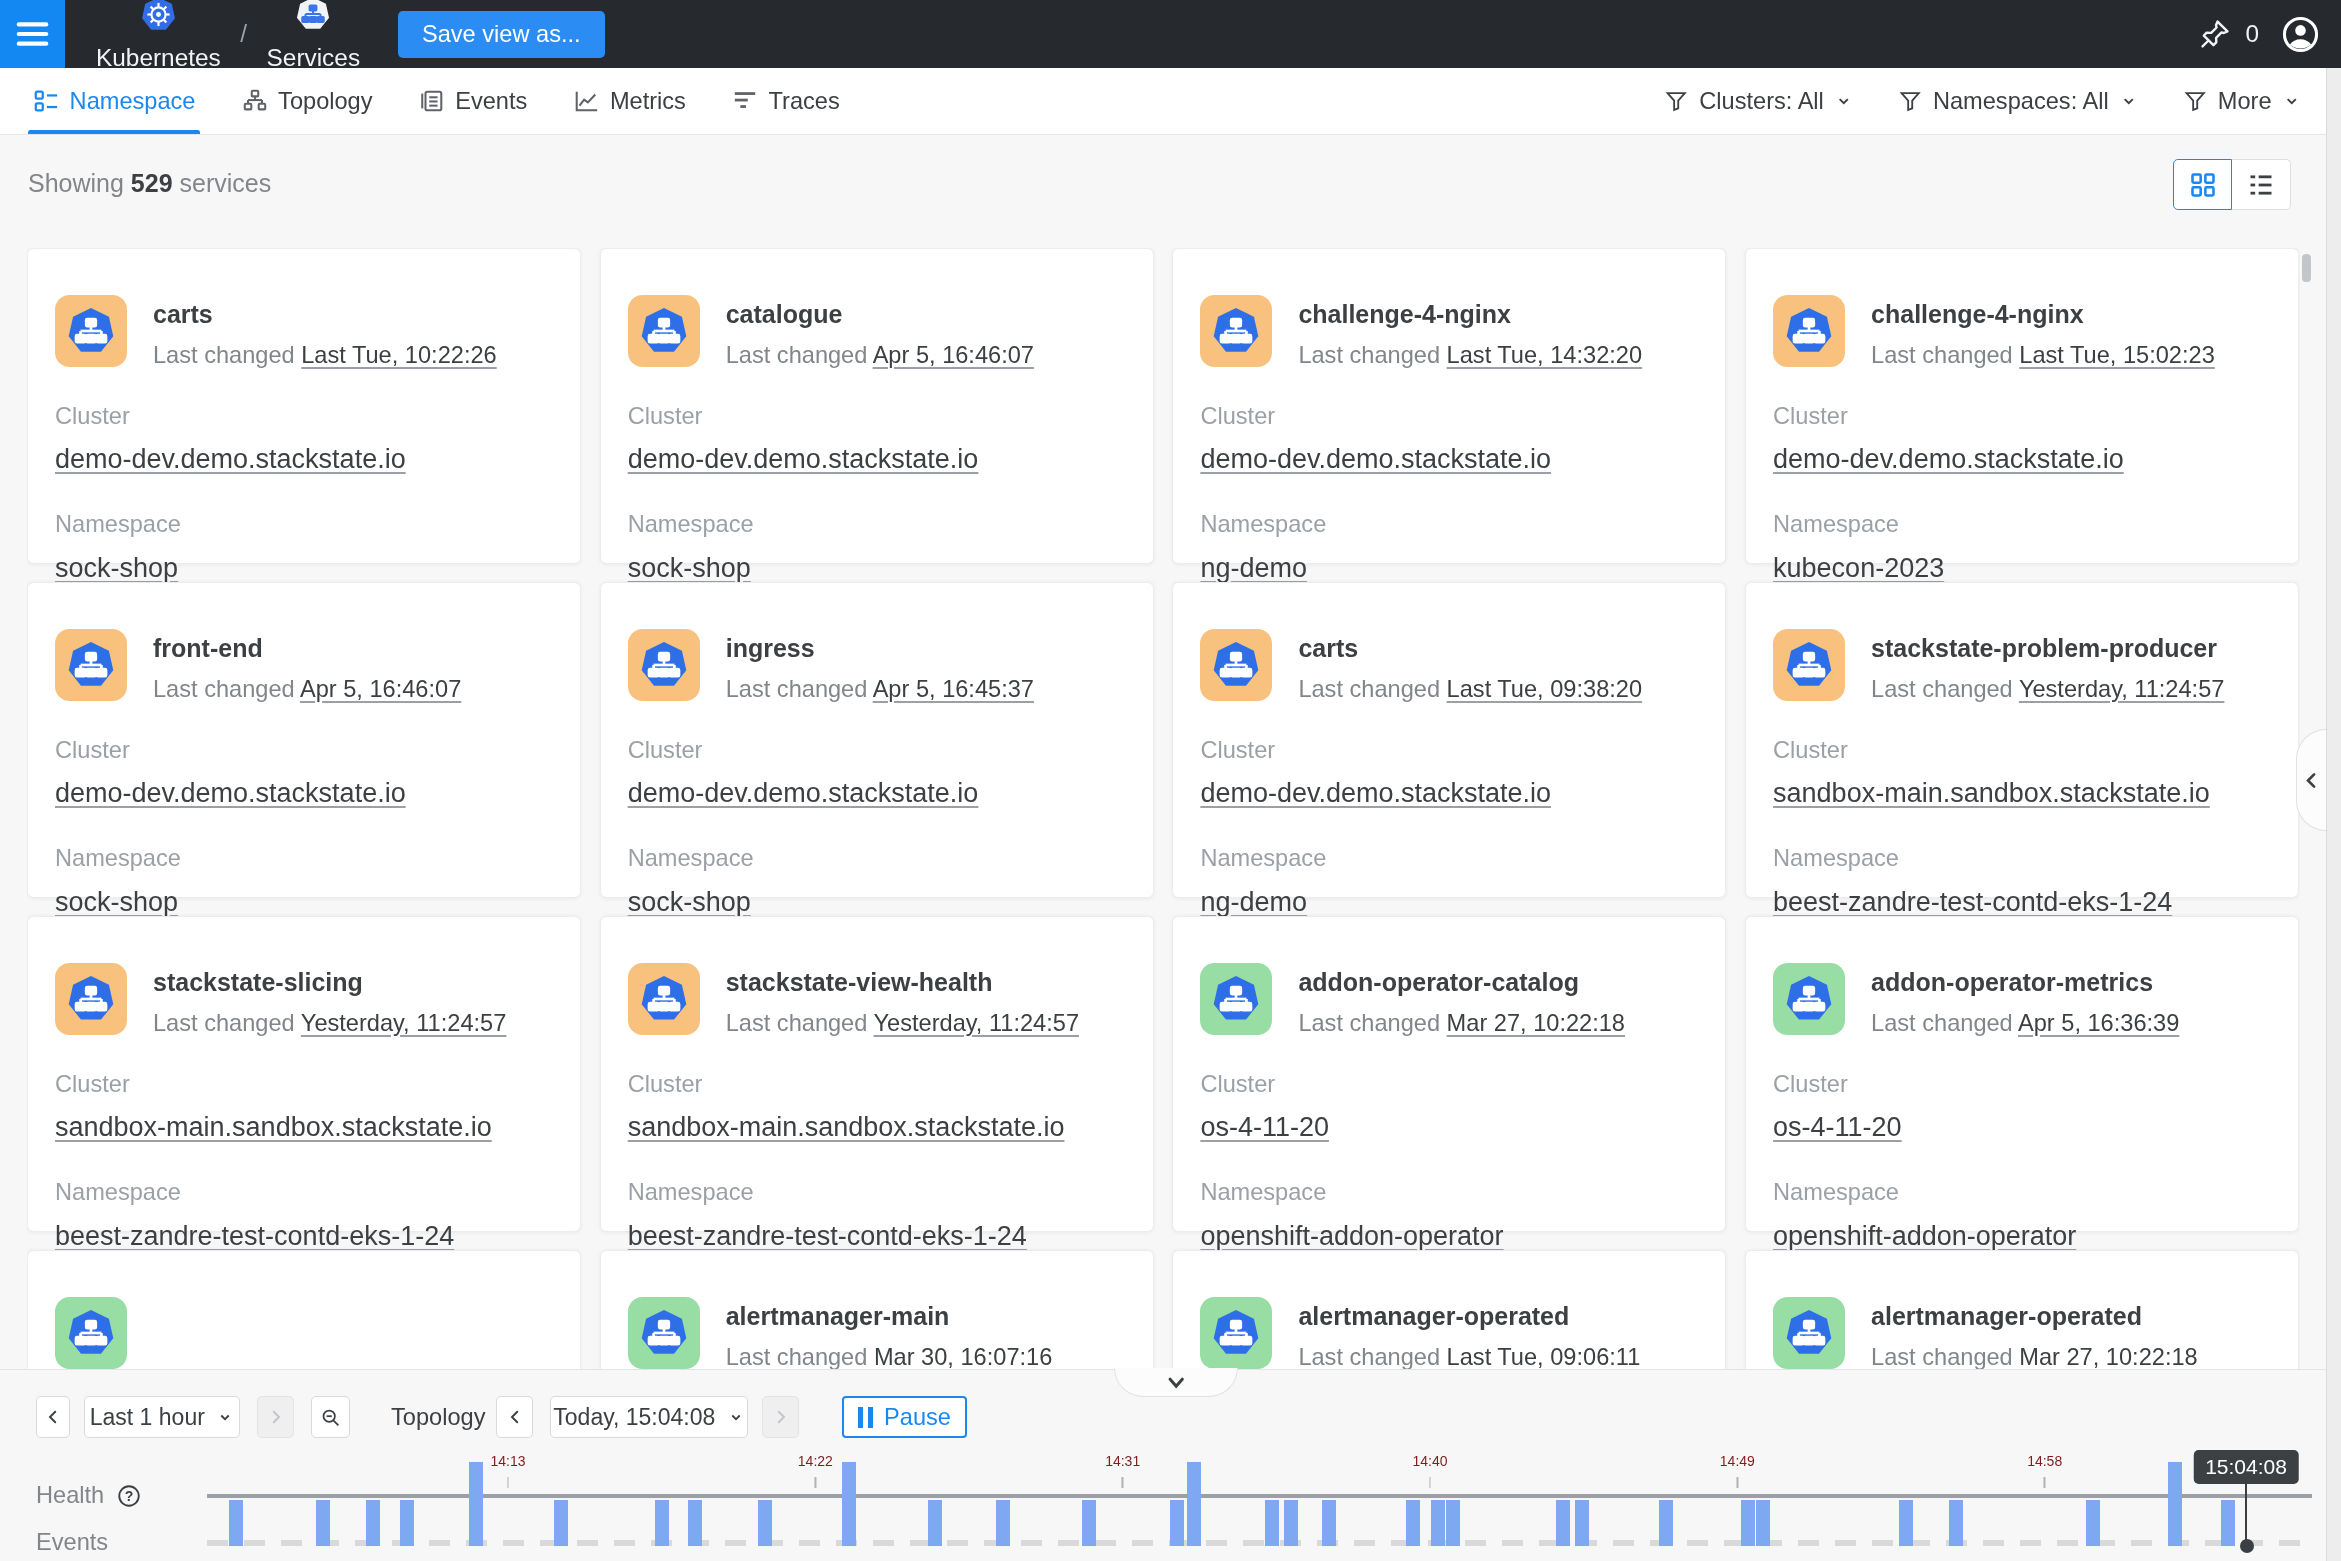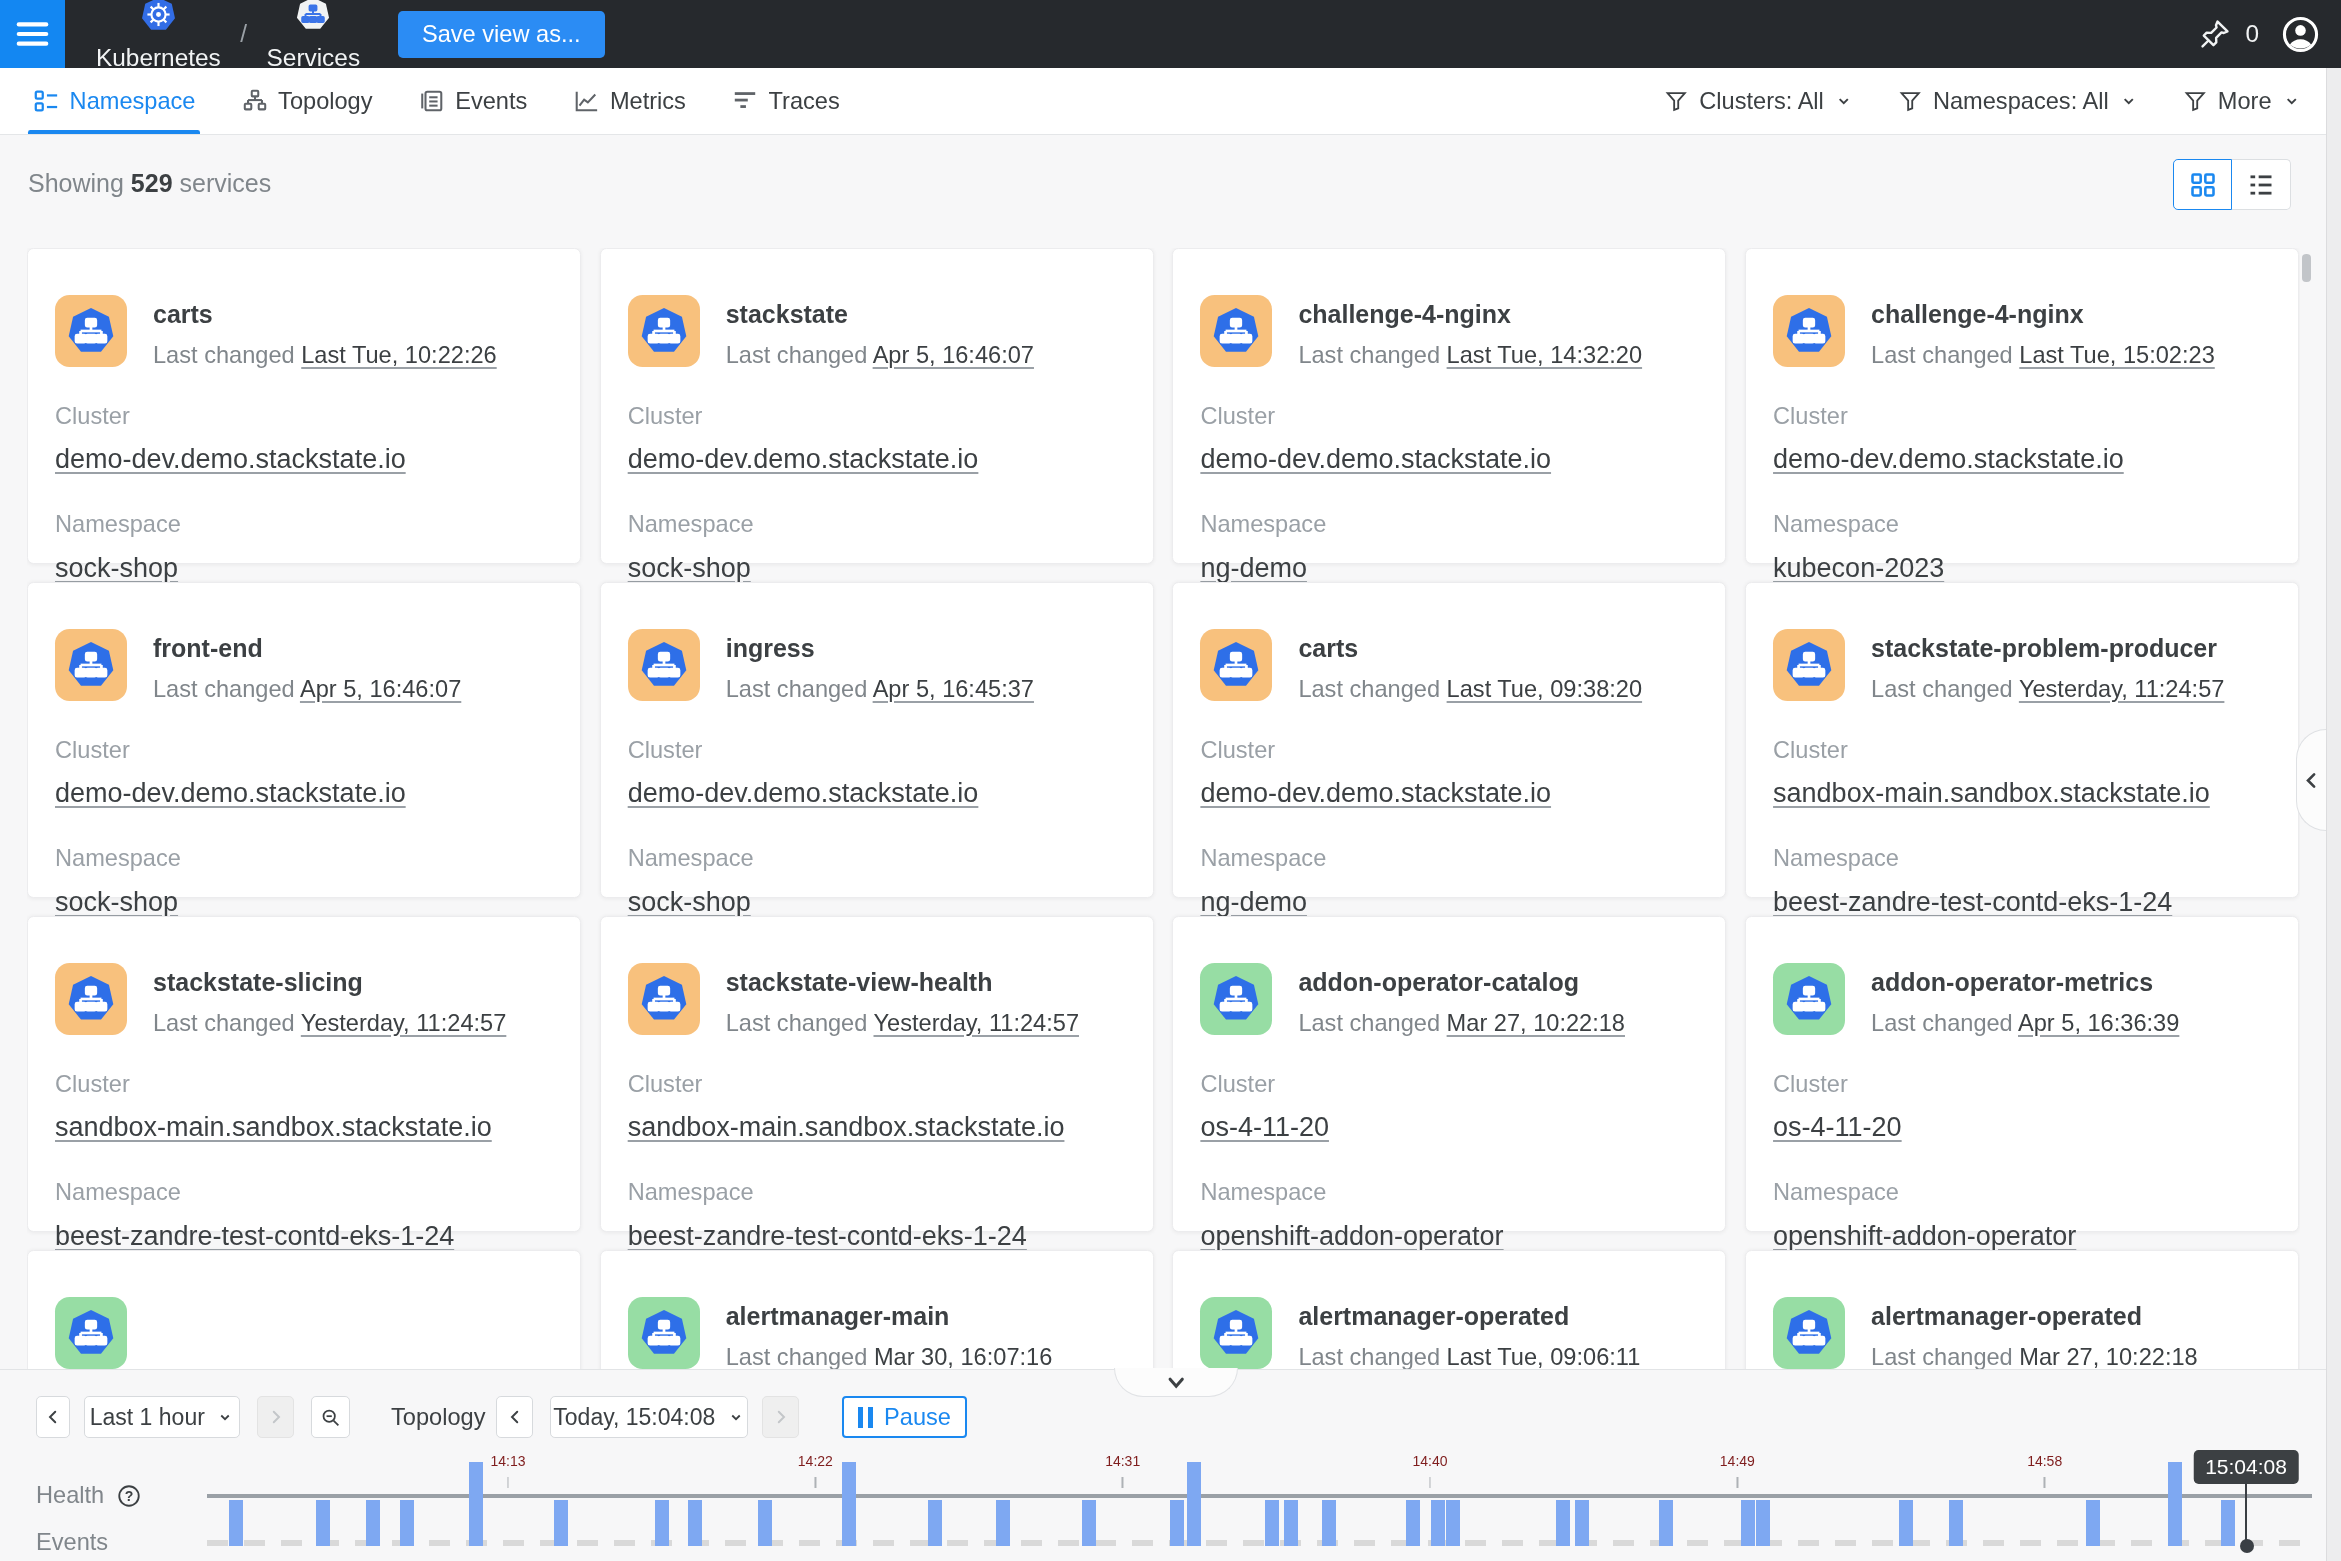--- a/index.html
+++ b/index.html
@@ -298,21 +298,21 @@
             <line x1="7" y1="12" x2="17" y2="12"></line>
             <line x1="7" y1="12" x2="7" y2="14"></line>
             <line x1="17" y1="12" x2="17" y2="14"></line>
             <rect x="4.8" y="14" width="4.4" height="3.4" rx="0.5"></rect>
             <rect x="9.8" y="14" width="4.4" height="3.4" rx="0.5"></rect>
             <rect x="14.8" y="14" width="4.4" height="3.4" rx="0.5"></rect>
           </g>
         </svg>
       </span>
       <div>
-        <h3 class="card-title">stackstate</h3>
+        <h3 class="card-title">catalogue</h3>
         <p class="card-meta"><span>Last changed </span><a class="lnk">Apr 5, 16:46:07</a></p>
       </div>
     </div>
     <div class="field">
       <div class="flabel">Cluster</div>
       <a class="lnk flink">demo-dev.demo.stackstate.io</a>
     </div>
     <div class="field">
       <div class="flabel">Namespace</div>
       <a class="lnk flink">sock-shop</a>

